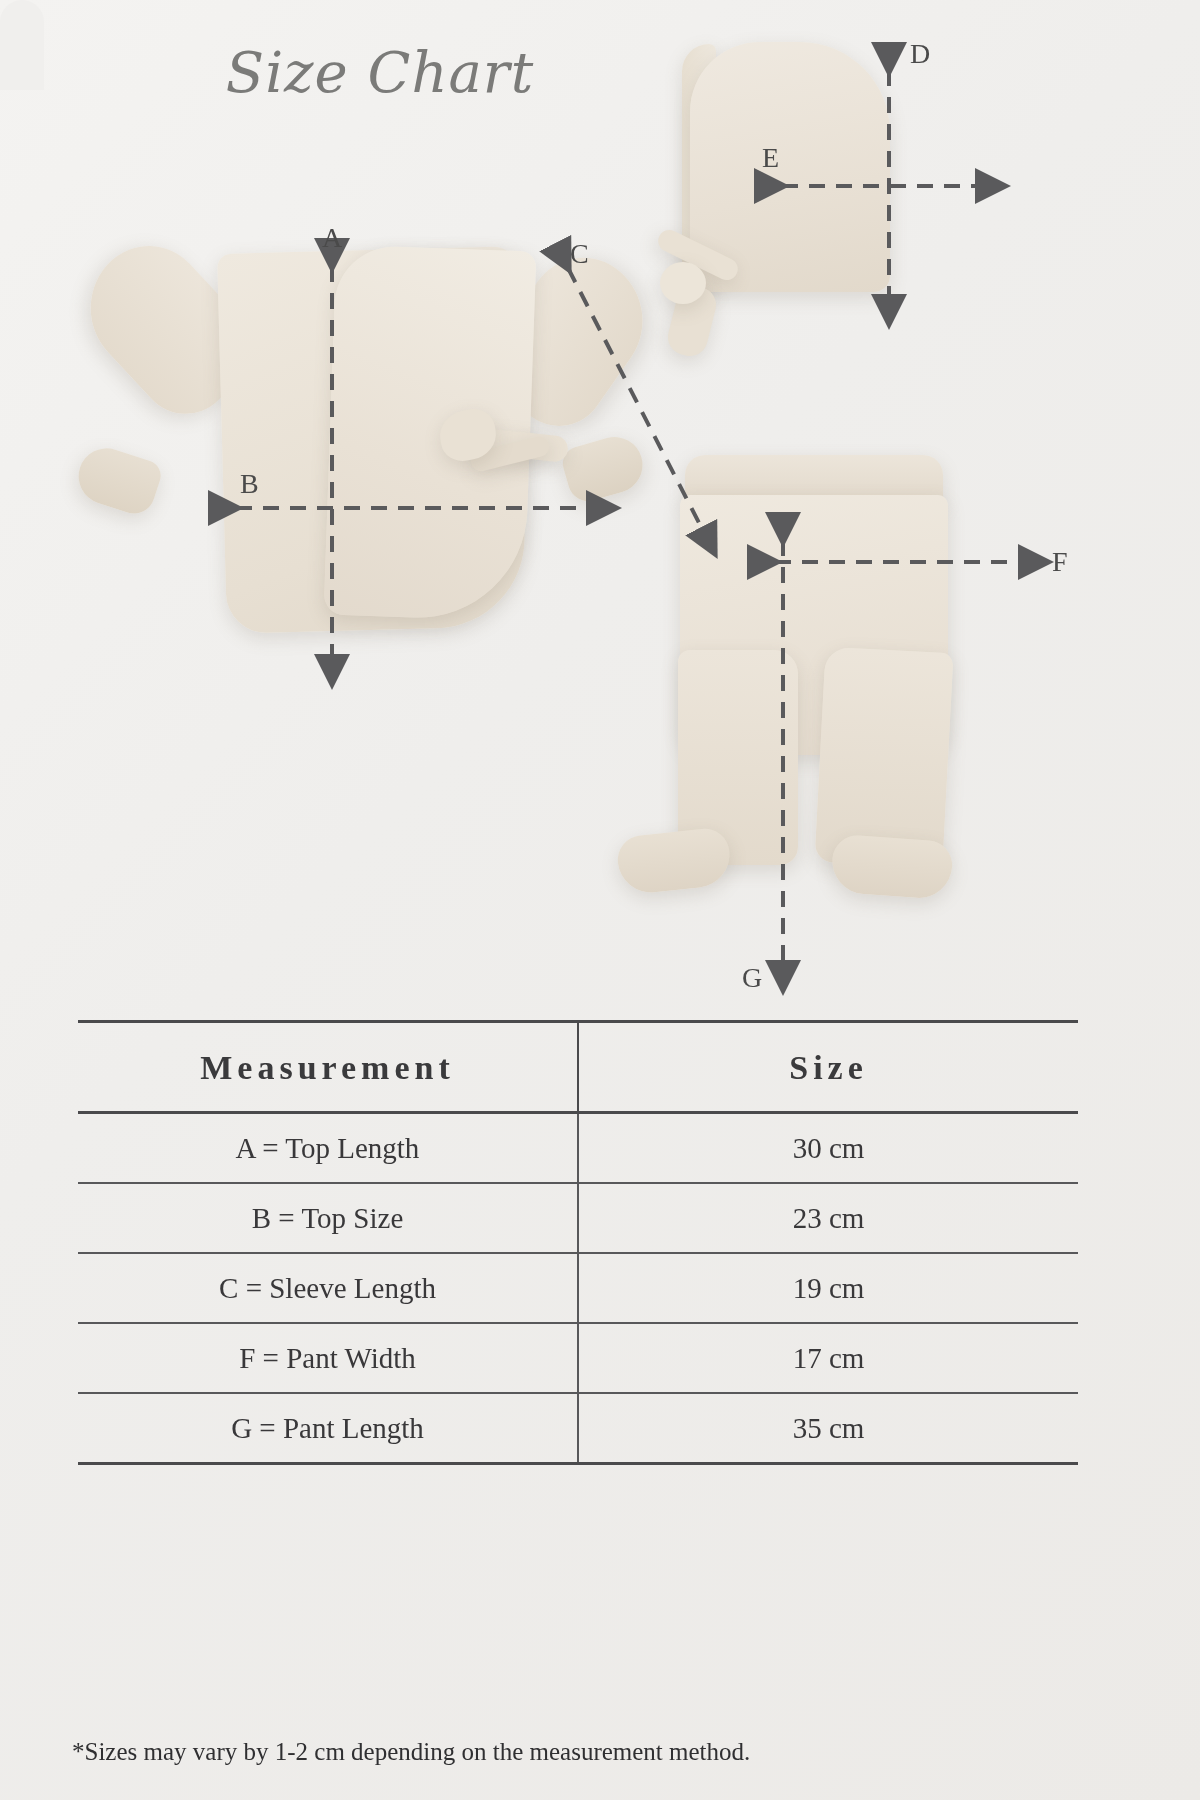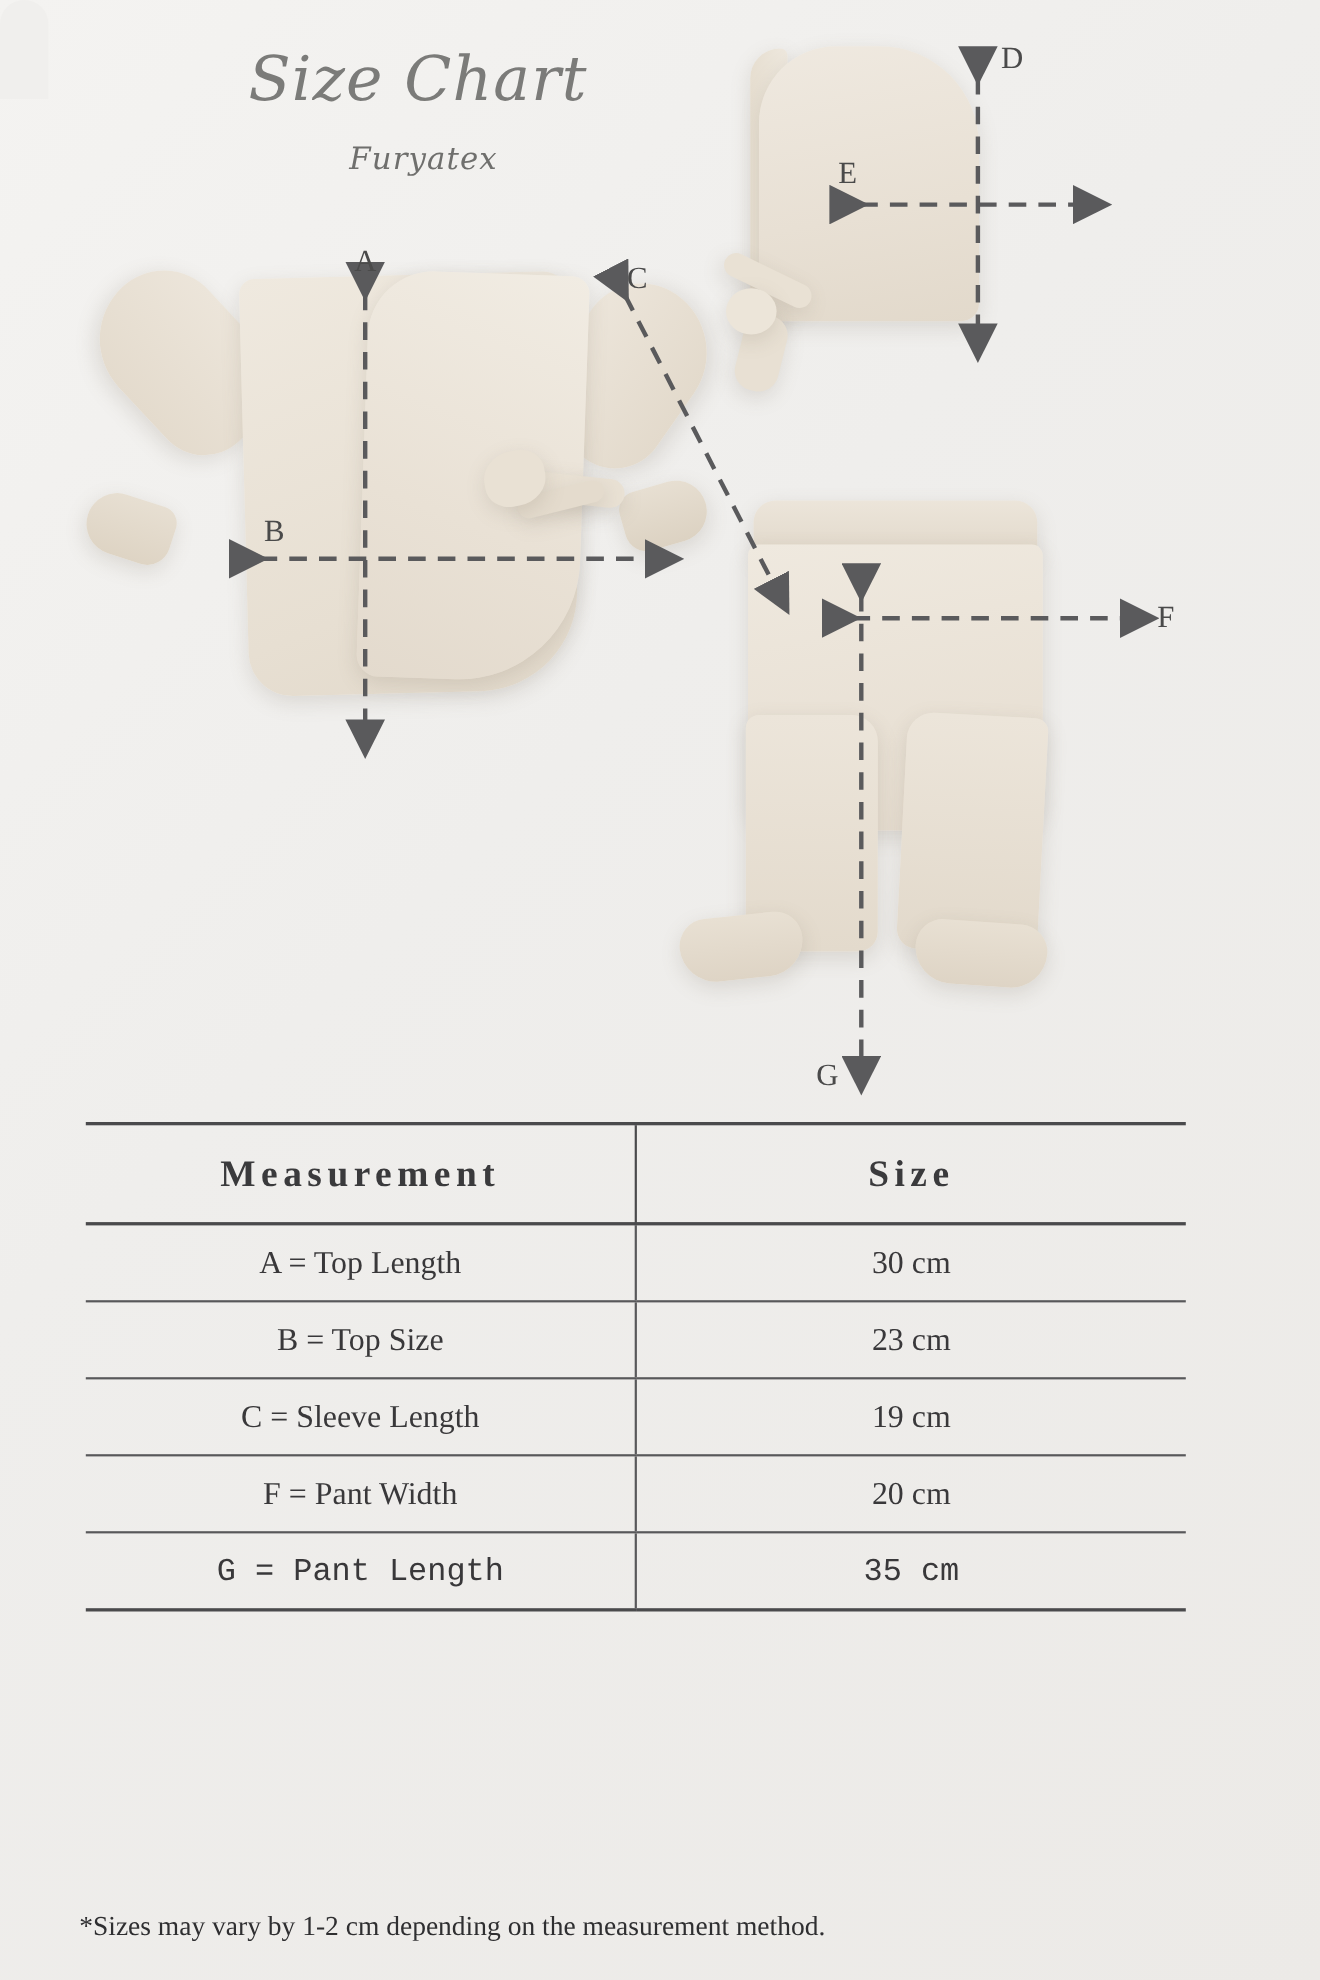--- a/index.html
+++ b/index.html
@@ -256,21 +256,20 @@
   }
   table.size-table tr.hdr {
     border-top: 3px solid #4a4a4c;
     border-bottom: 3px solid #4a4a4c;
   }
   table.size-table tbody tr td {
     border-bottom: 2px solid #58585a;
   }
   table.size-table tbody tr:last-child td {
     border-bottom: 3px solid #4a4a4c;
-    font-family: Liberation Mono, monospace;
   }
   .col-sep {
     border-left: 2px solid #58585a;
   }
   .hdr .col-sep {
     border-left: 2px solid #4a4a4c;
   }
   .note {
     position: absolute;
     left: 72px;
@@ -279,21 +278,20 @@
     color: #2f2f31;
     font-family: "Liberation Serif", serif;
   }
 </style>
 </head>
 <body>
 
 <div class="page">
 
   <div class="title">Size Chart</div>
-  <div class="brand">Furyatex</div>
 
   <div class="illus">
 
     <div>
       <div class="fabric sleeve-l"></div>
       <div class="fabric cuff-l"></div>
       <div class="fabric sleeve-r"></div>
       <div class="fabric cuff-r"></div>
       <div class="fabric jacket-body"></div>
       <div class="fabric jacket-lap"></div>
@@ -372,21 +370,21 @@
         <tr>
           <td>B = Top Size</td>
           <td class="col-sep">23 cm</td>
         </tr>
         <tr>
           <td>C = Sleeve Length</td>
           <td class="col-sep">19 cm</td>
         </tr>
         <tr>
           <td>F = Pant Width</td>
-          <td class="col-sep">20 cm</td>
+          <td class="col-sep">17 cm</td>
         </tr>
         <tr>
           <td>G = Pant Length</td>
           <td class="col-sep">35 cm</td>
         </tr>
       </tbody>
     </table>
   </div>
 
   <div class="note">*Sizes may vary by 1-2 cm depending on the measurement method.</div>

